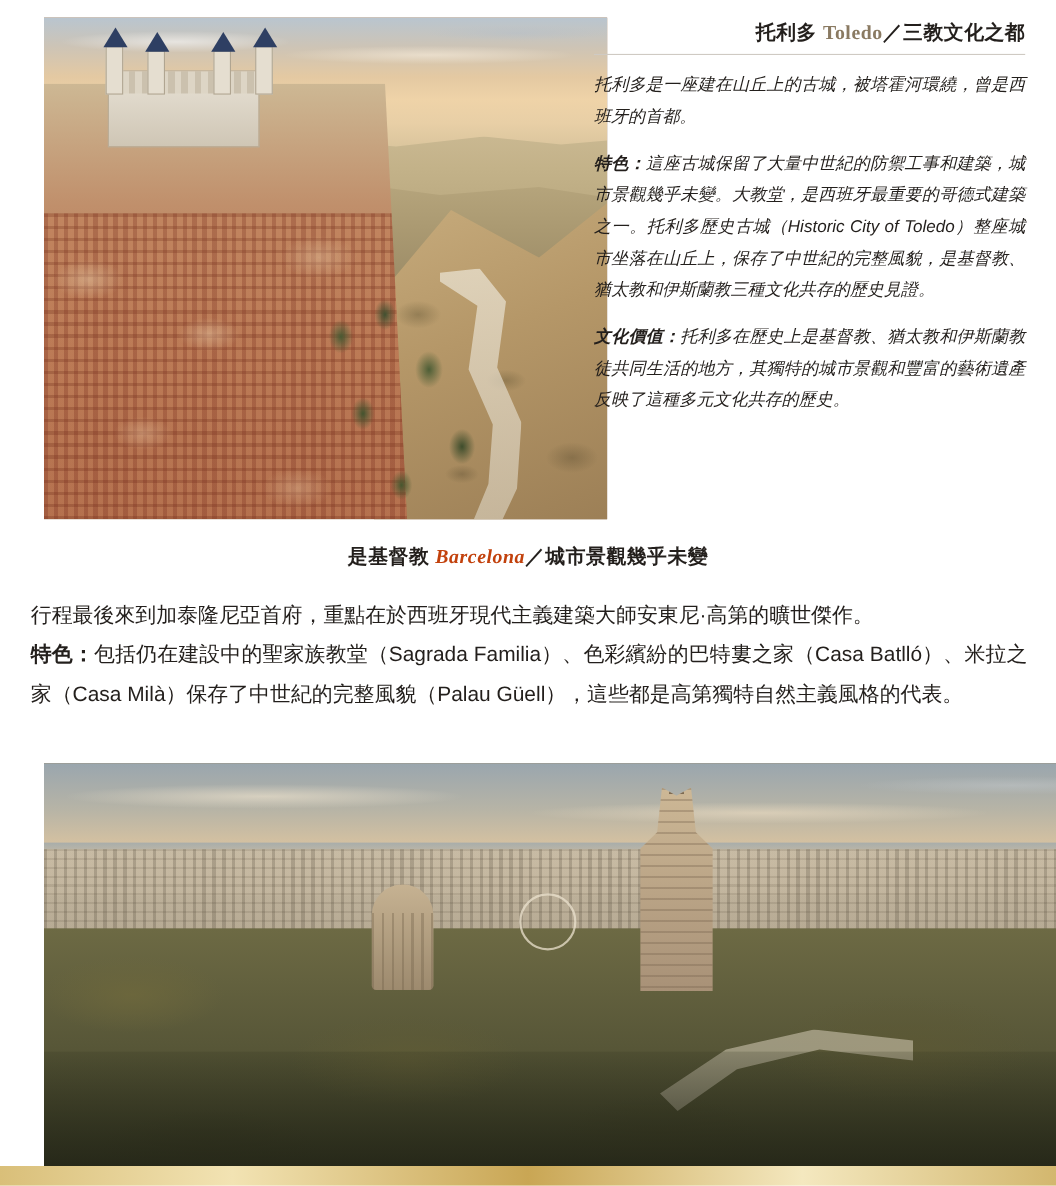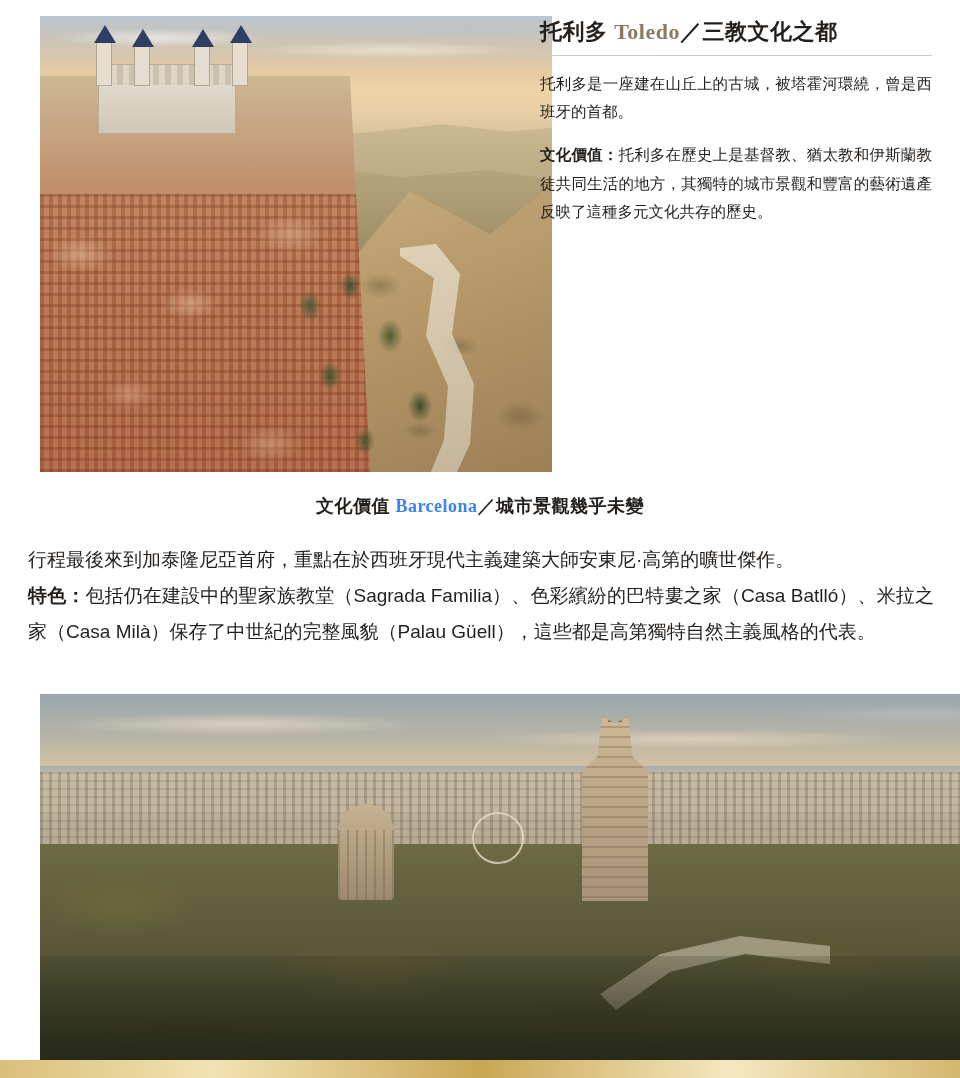--- a/index.html
+++ b/index.html
@@ -135,52 +135,54 @@
     top: 18px;
     left: 540px;
     width: 392px;
   }
   .heading-rule {
     border: 0;
     border-top: 1px solid #cfcac3;
     margin: 8px 0 14px 0;
   }
   .h-title {
-    font-size: 22px;
+    font-size: 18px;
     font-weight: bold;
     letter-spacing: .5px;
     color: #231f1c;
     line-height: 1.3;
     margin: 0;
+    text-align: right;
   }
   .h-title .latin { color: #8a7a62; font-family: "Liberation Serif", serif; }
   .body-p {
     font-size: 15.5px;
     line-height: 1.85;
     margin: 0 0 14px 0;
     text-align: justify;
     color: #231f1c;
+    font-style: italic;
   }
   .body-p b { font-weight: bold; }
 
   
   .section-bcn {
     position: absolute;
     top: 470px; left: 0;
     width: 960px;
     height: 608px;
   }
   .bcn-head {
     text-align: center;
     font-size: 18px;
     font-weight: bold;
     letter-spacing: .5px;
     margin: 24px 0 0 0;
   }
-  .bcn-head .latin { color: #3b82f6; font-family: "Liberation Serif", serif; }
+  .bcn-head .latin { color: #c2410c; font-family: "Liberation Serif", serif; font-style: italic; }
   .bcn-text {
     position: absolute;
     top: 72px; left: 28px;
     width: 906px;
   }
   .bcn-text p {
     font-size: 19px;
     line-height: 1.9;
     margin: 0;
     text-align: justify;
@@ -305,29 +307,30 @@
   </figure>
 
   <div class="toledo-text">
     <h2 class="h-title">
       <span>托利多</span><span>&nbsp;</span><span class="latin">Toledo</span><span>／</span><span>三教文化之都</span>
     </h2>
     <hr class="heading-rule">
 
     <p class="body-p">托利多是一座建在山丘上的古城，被塔霍河環繞，曾是西班牙的首都。</p>
 
+    <p class="body-p"><b>特色：</b><span>這座古城保留了大量中世紀的防禦工事和建築，城市景觀幾乎未變。大教堂，是西班牙最重要的哥德式建築之一。托利多歷史古城（Historic City of Toledo）整座城市坐落在山丘上，保存了中世紀的完整風貌，是基督教、猶太教和伊斯蘭教三種文化共存的歷史見證。</span></p>
 
     <p class="body-p"><b>文化價值：</b><span>托利多在歷史上是基督教、猶太教和伊斯蘭教徒共同生活的地方，其獨特的城市景觀和豐富的藝術遺產反映了這種多元文化共存的歷史。</span></p>
   </div>
 </section>
 
 <section class="section-bcn">
 
   <h2 class="bcn-head">
-    <span>文化價值</span><span>&nbsp;</span><span class="latin">Barcelona</span><span>／</span><span>城市景觀幾乎未變</span>
+    <span>是基督教</span><span>&nbsp;</span><span class="latin">Barcelona</span><span>／</span><span>城市景觀幾乎未變</span>
   </h2>
 
   <div class="bcn-text">
     <p>行程最後來到加泰隆尼亞首府，重點在於西班牙現代主義建築大師安東尼·高第的曠世傑作。</p>
     <p><b>特色：</b><span>包括仍在建設中的聖家族教堂（Sagrada Familia）、色彩繽紛的巴特婁之家（Casa Batlló）、米拉之家（Casa Milà）保存了中世紀的完整風貌（Palau Güell），這些都是高第獨特自然主義風格的代表。</span></p>
   </div>
 
   <figure class="bcn-photo">
     <div class="bcn-sky"></div>
     <div class="bcn-sea"></div>

